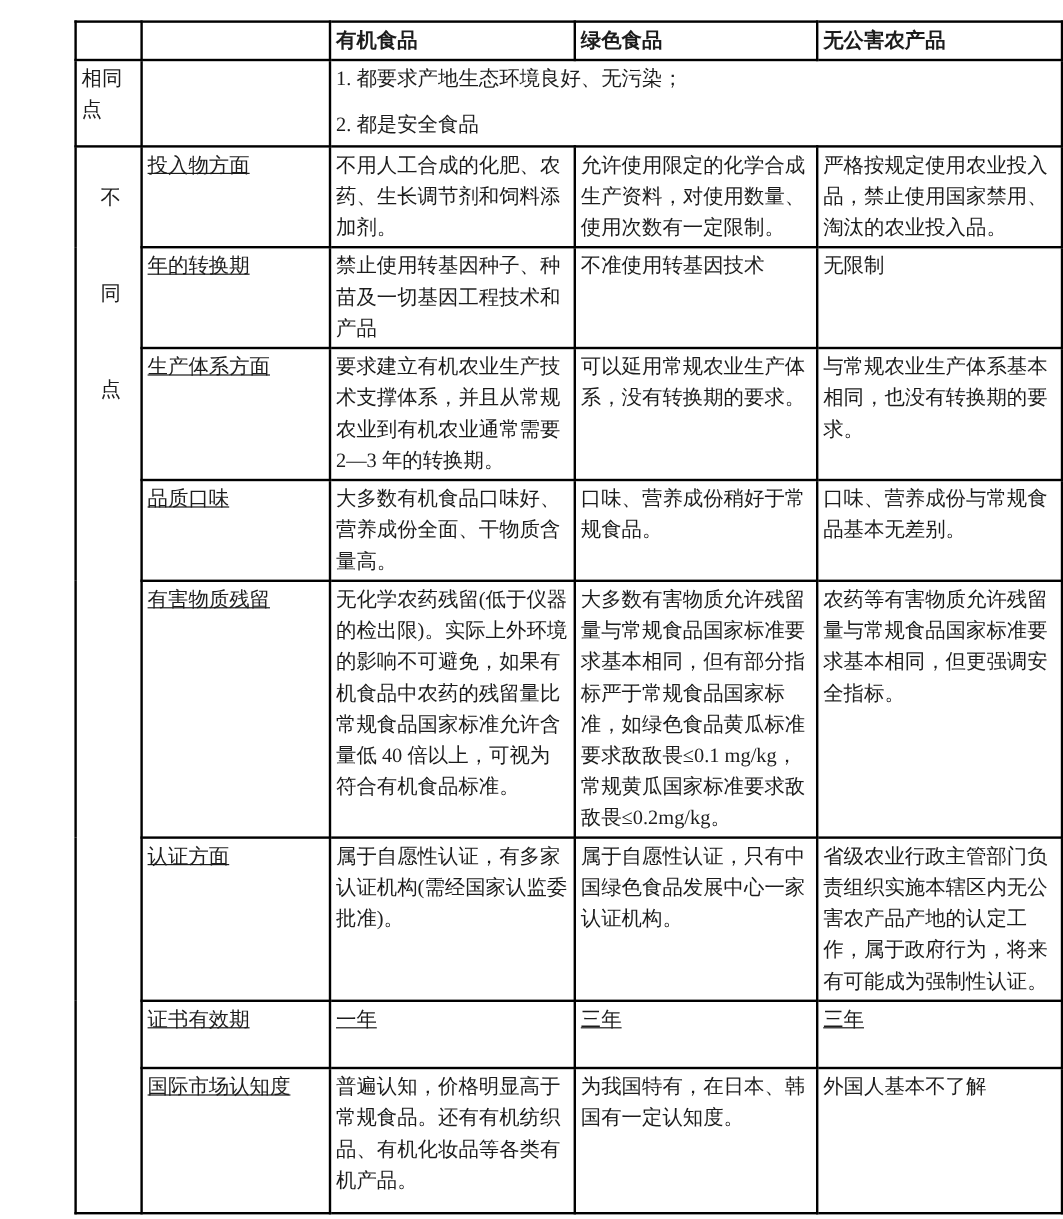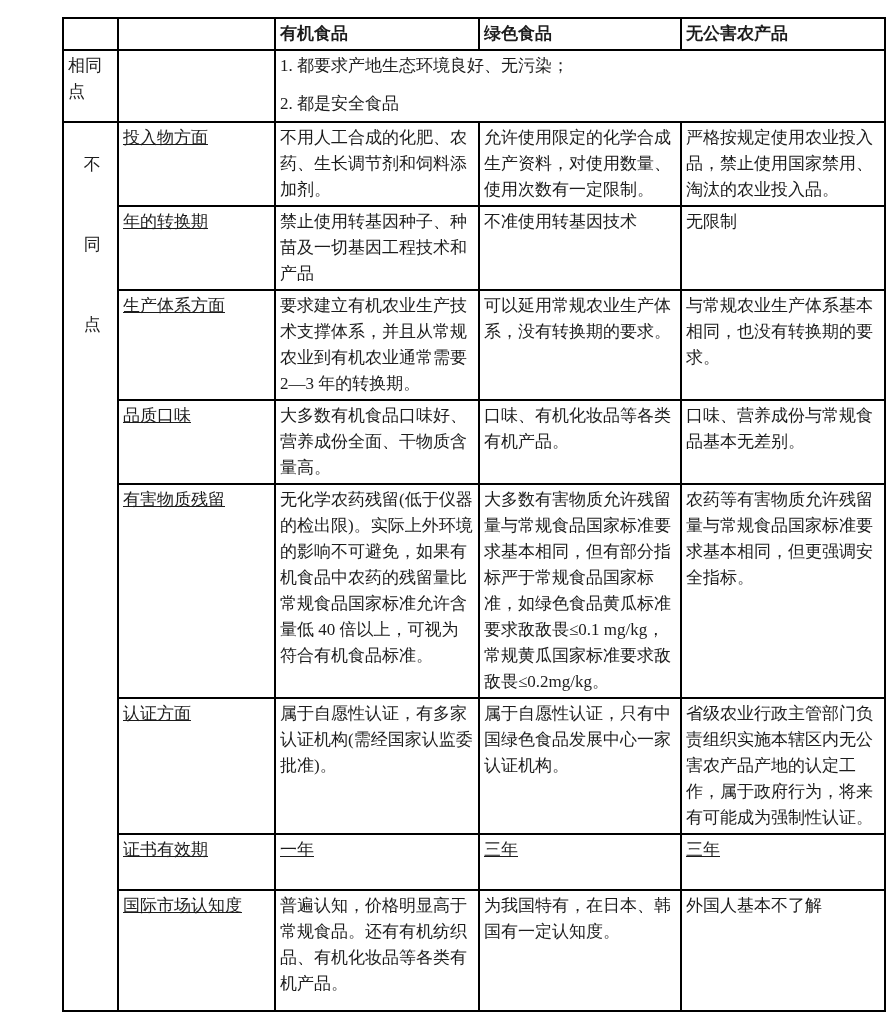--- a/index.html
+++ b/index.html
@@ -126,21 +126,21 @@
     <tr style="height:98px">
       <td class="aspect">生产体系方面</td>
       <td>要求建立有机农业生产技术支撑体系，并且从常规农业到有机农业通常需要 2—3 年的转换期。</td>
       <td>可以延用常规农业生产体系，没有转换期的要求。</td>
       <td>与常规农业生产体系基本相同，也没有转换期的要求。</td>
     </tr>
 
     <tr style="height:68px">
       <td class="aspect">品质口味</td>
       <td>大多数有机食品口味好、营养成份全面、干物质含量高。</td>
-      <td>口味、有机化妆品等各类有机产品。</td>
+      <td>口味、营养成份稍好于常规食品。</td>
       <td>口味、营养成份与常规食品基本无差别。</td>
     </tr>
 
     <tr style="height:196px">
       <td class="aspect">有害物质残留</td>
       <td>无化学农药残留(低于仪器的检出限)。实际上外环境的影响不可避免，如果有机食品中农药的残留量比常规食品国家标准允许含量低 40 倍以上，可视为符合有机食品标准。</td>
       <td>大多数有害物质允许残留量与常规食品国家标准要求基本相同，但有部分指标严于常规食品国家标准，如绿色食品黄瓜标准要求敌敌畏≤0.1 mg/kg，常规黄瓜国家标准要求敌敌畏≤0.2mg/kg。</td>
       <td>农药等有害物质允许残留量与常规食品国家标准要求基本相同，但更强调安全指标。</td>
     </tr>
 

